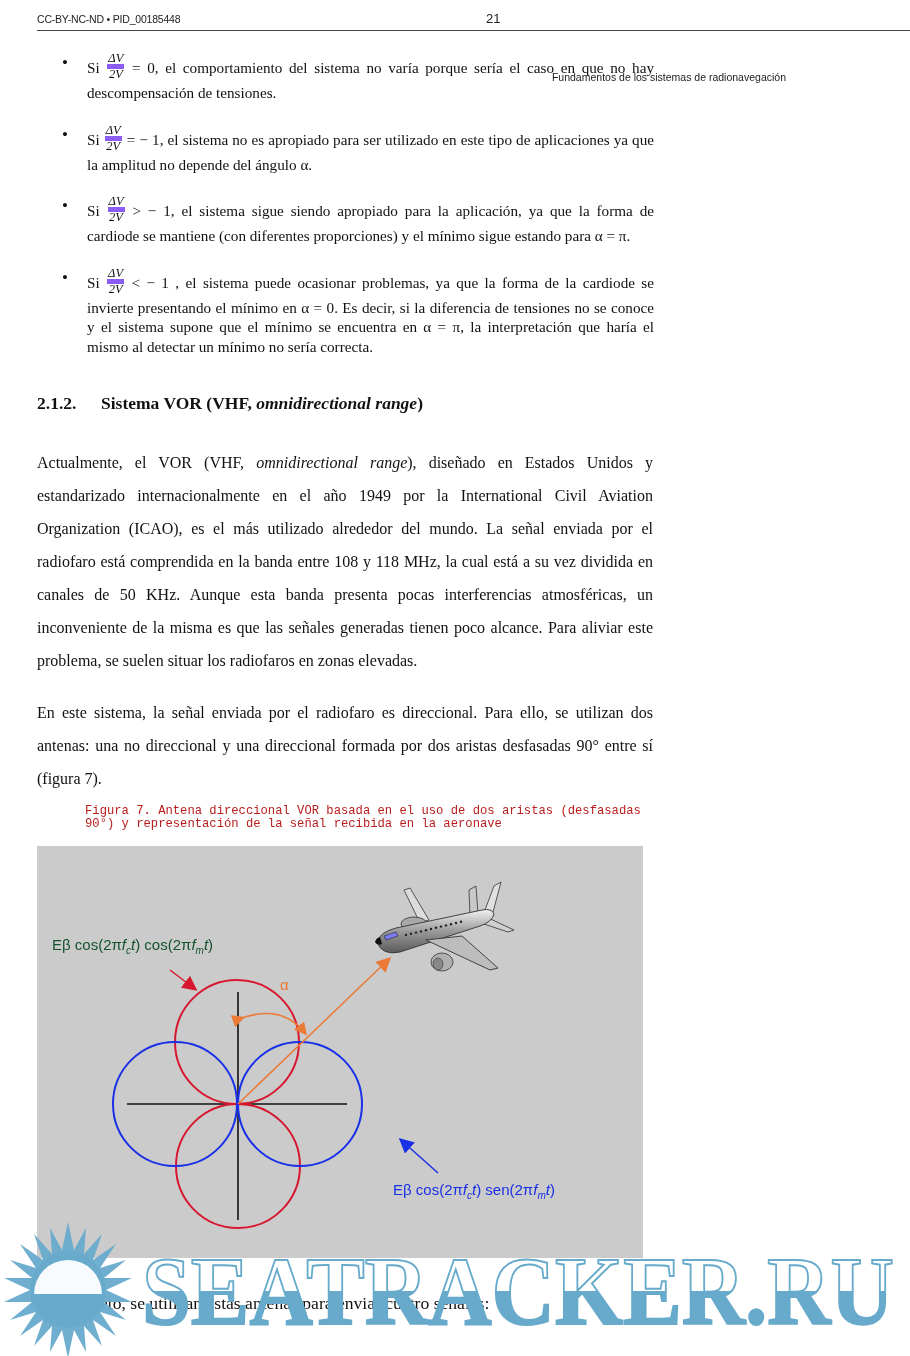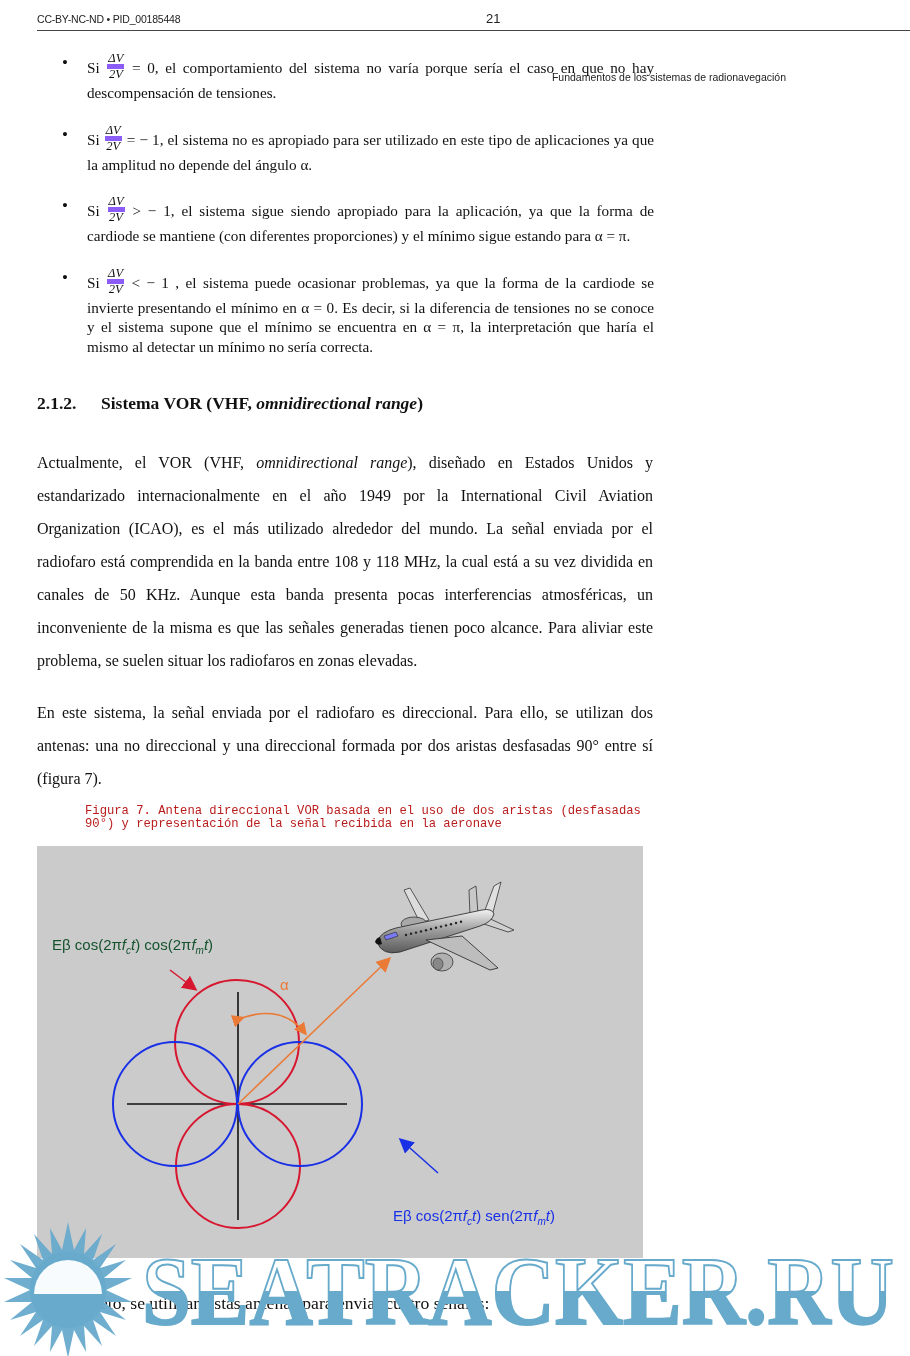--- a/index.html
+++ b/index.html
@@ -159,21 +159,21 @@
     </g>
 
     <text x="243" y="144" font-family="Liberation Sans, DejaVu Sans, sans-serif" font-size="15" fill="#ea7a36">α</text>
   </svg>
 
   <div class="flabel red" style="left:15px; top:90px;">
     Eβ cos(2π<i>f</i><sub><i>c</i></sub><i>t</i>) cos(2π<i>f</i><sub><i>m</i></sub><i>t</i>)
   </div>
   <div class="flabel orange" style="left:322px; top:140px; text-align:right; line-height:21px;">
   </div>
-  <div class="flabel blue" style="left:356px; top:335px;margin-top:26px;">
+  <div class="flabel blue" style="left:356px; top:335px;">
     Eβ cos(2π<i>f</i><sub><i>c</i></sub><i>t</i>) sen(2π<i>f</i><sub><i>m</i></sub><i>t</i>)
   </div>
 </div>
 
 <div class="last">En concreto, se utilizan estas antenas para enviar cuatro señales:</div>
 
 <svg class="wm" width="910" height="136" viewBox="0 0 910 136" xmlns="http://www.w3.org/2000/svg">
   <g transform="translate(68,70)" fill="#67aacb" fill-opacity="0.95">
     <polygon points="0,-68 6,-40 18,-62 16,-36 34,-56 25,-30 48,-46 32,-22 58,-30 36,-12 64,-12 38,0 64,12 36,12 58,30 32,22 48,46 25,30 34,56 16,36 18,62 6,40 0,68 -6,40 -18,62 -16,36 -34,56 -25,30 -48,46 -32,22 -58,30 -36,12 -64,12 -38,0 -64,-12 -36,-12 -58,-30 -32,-22 -48,-46 -25,-30 -34,-56 -16,-36 -18,-62 -6,-40"></polygon>
     <circle r="38"></circle>

